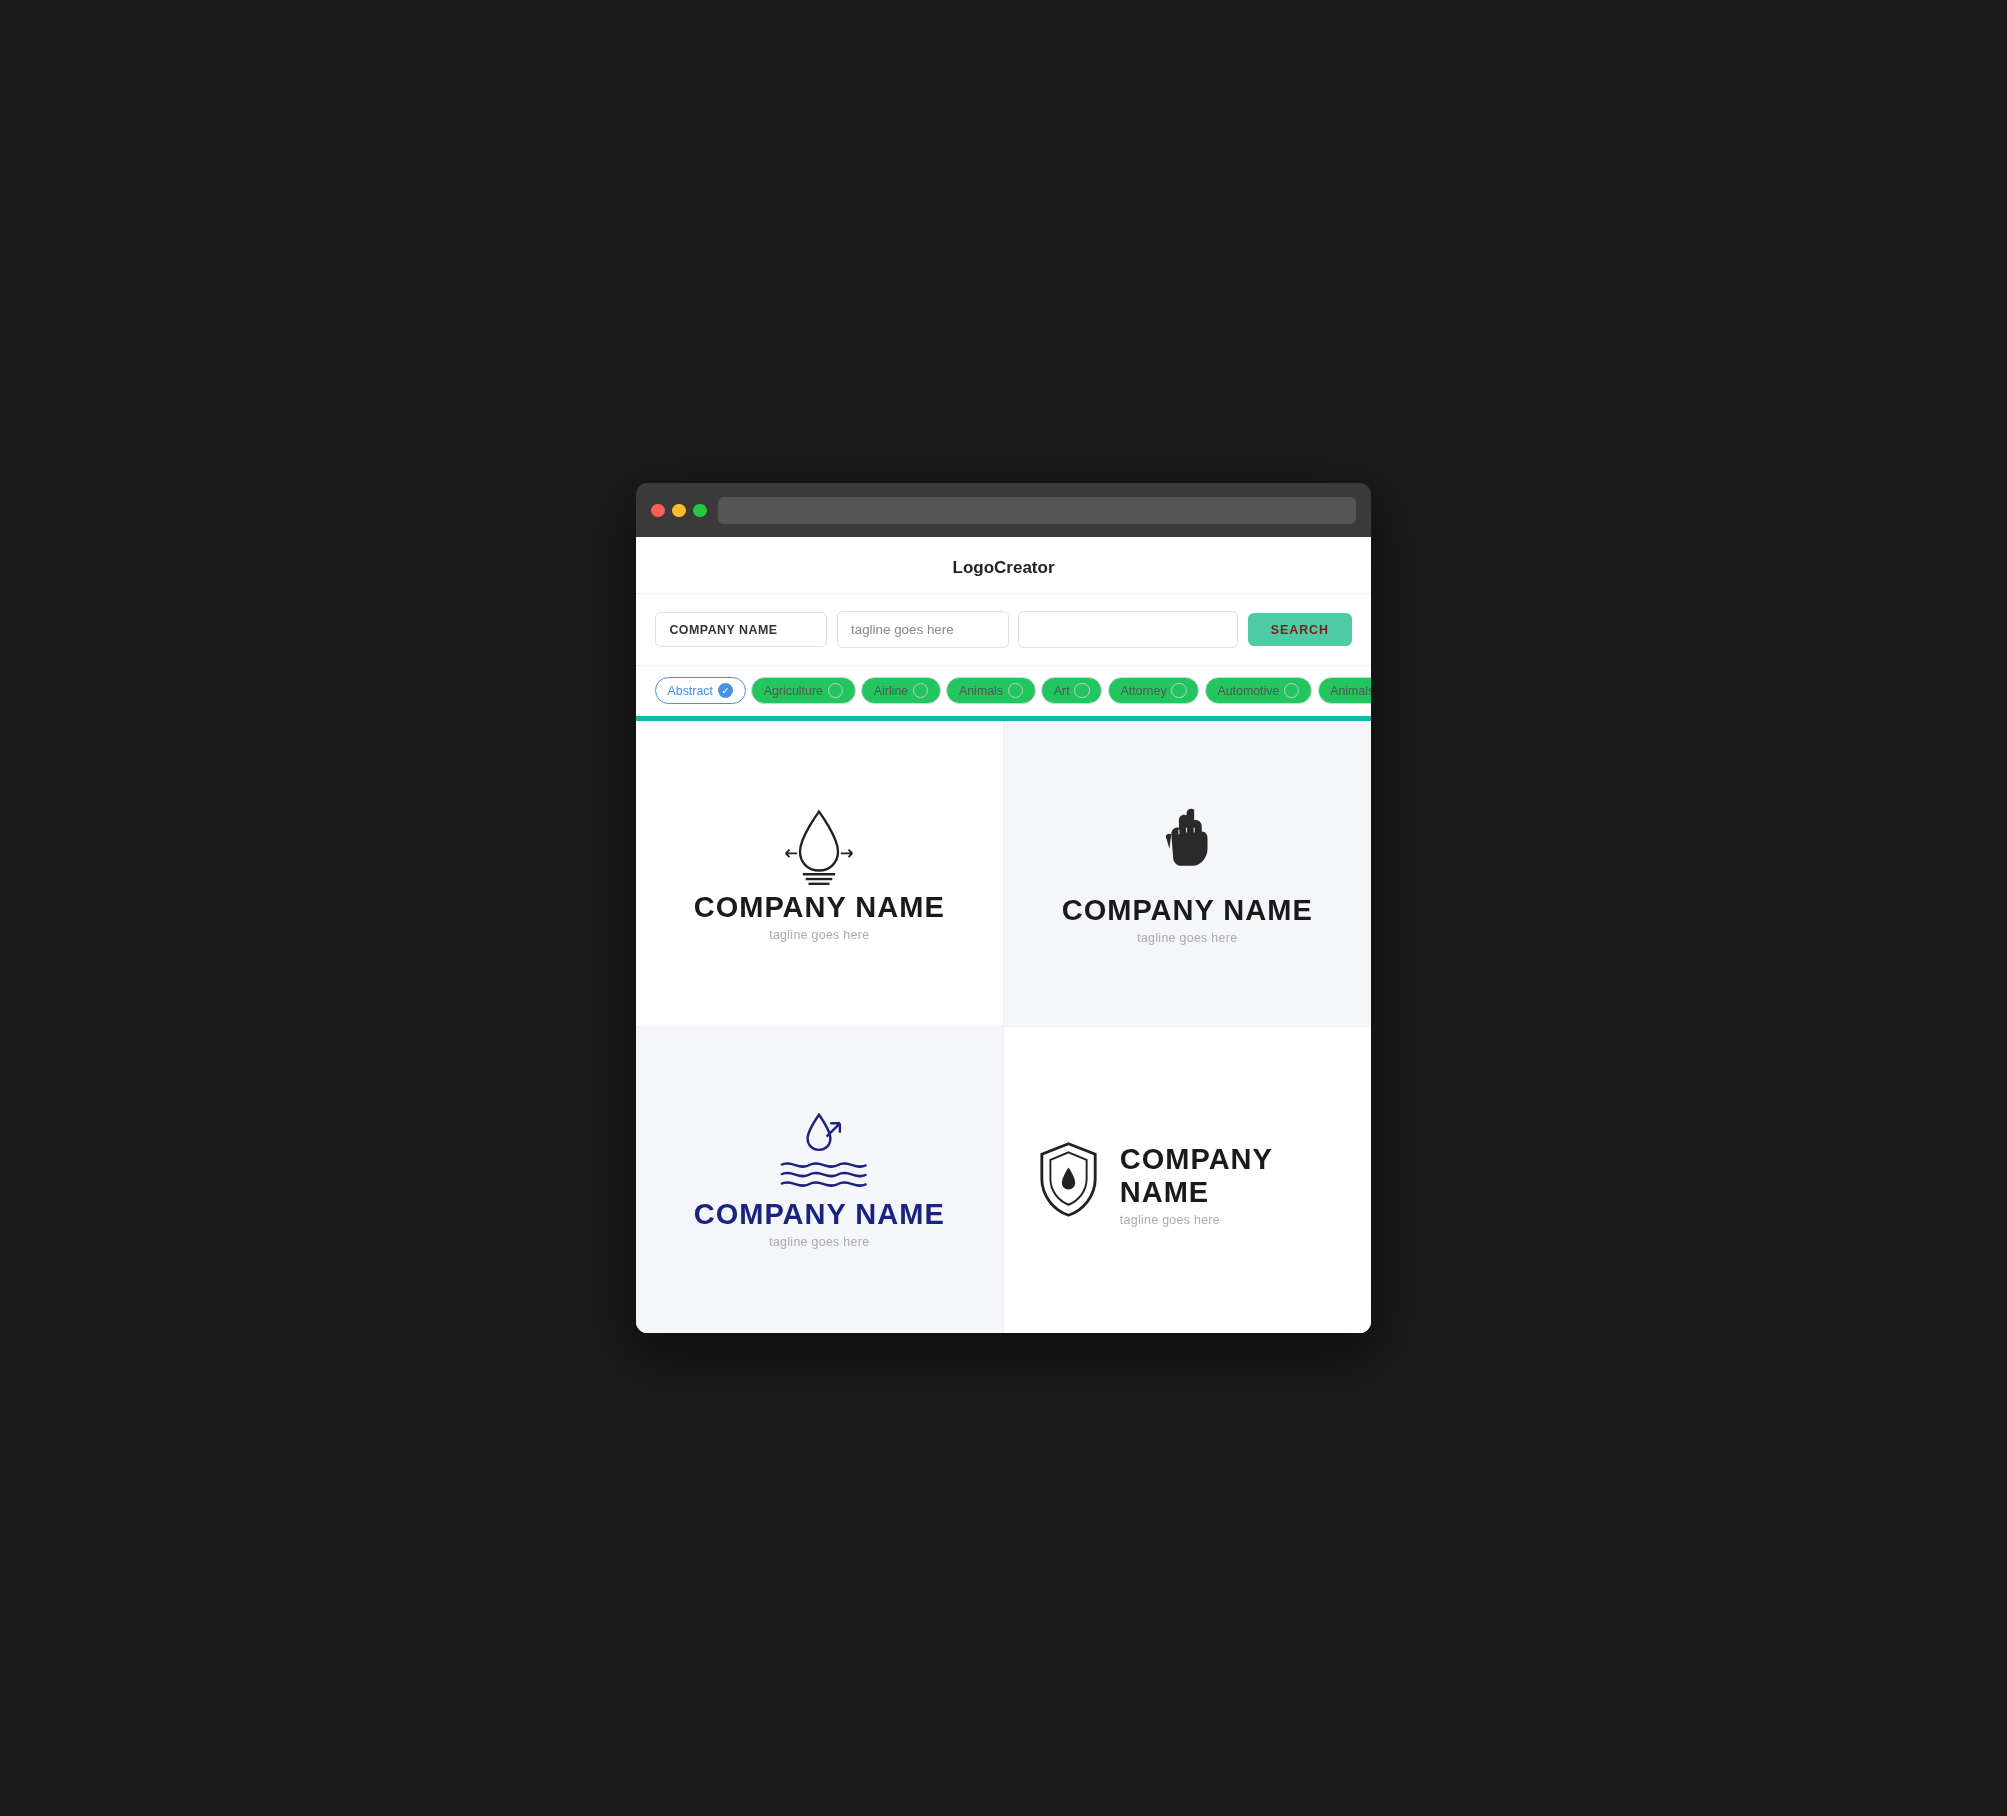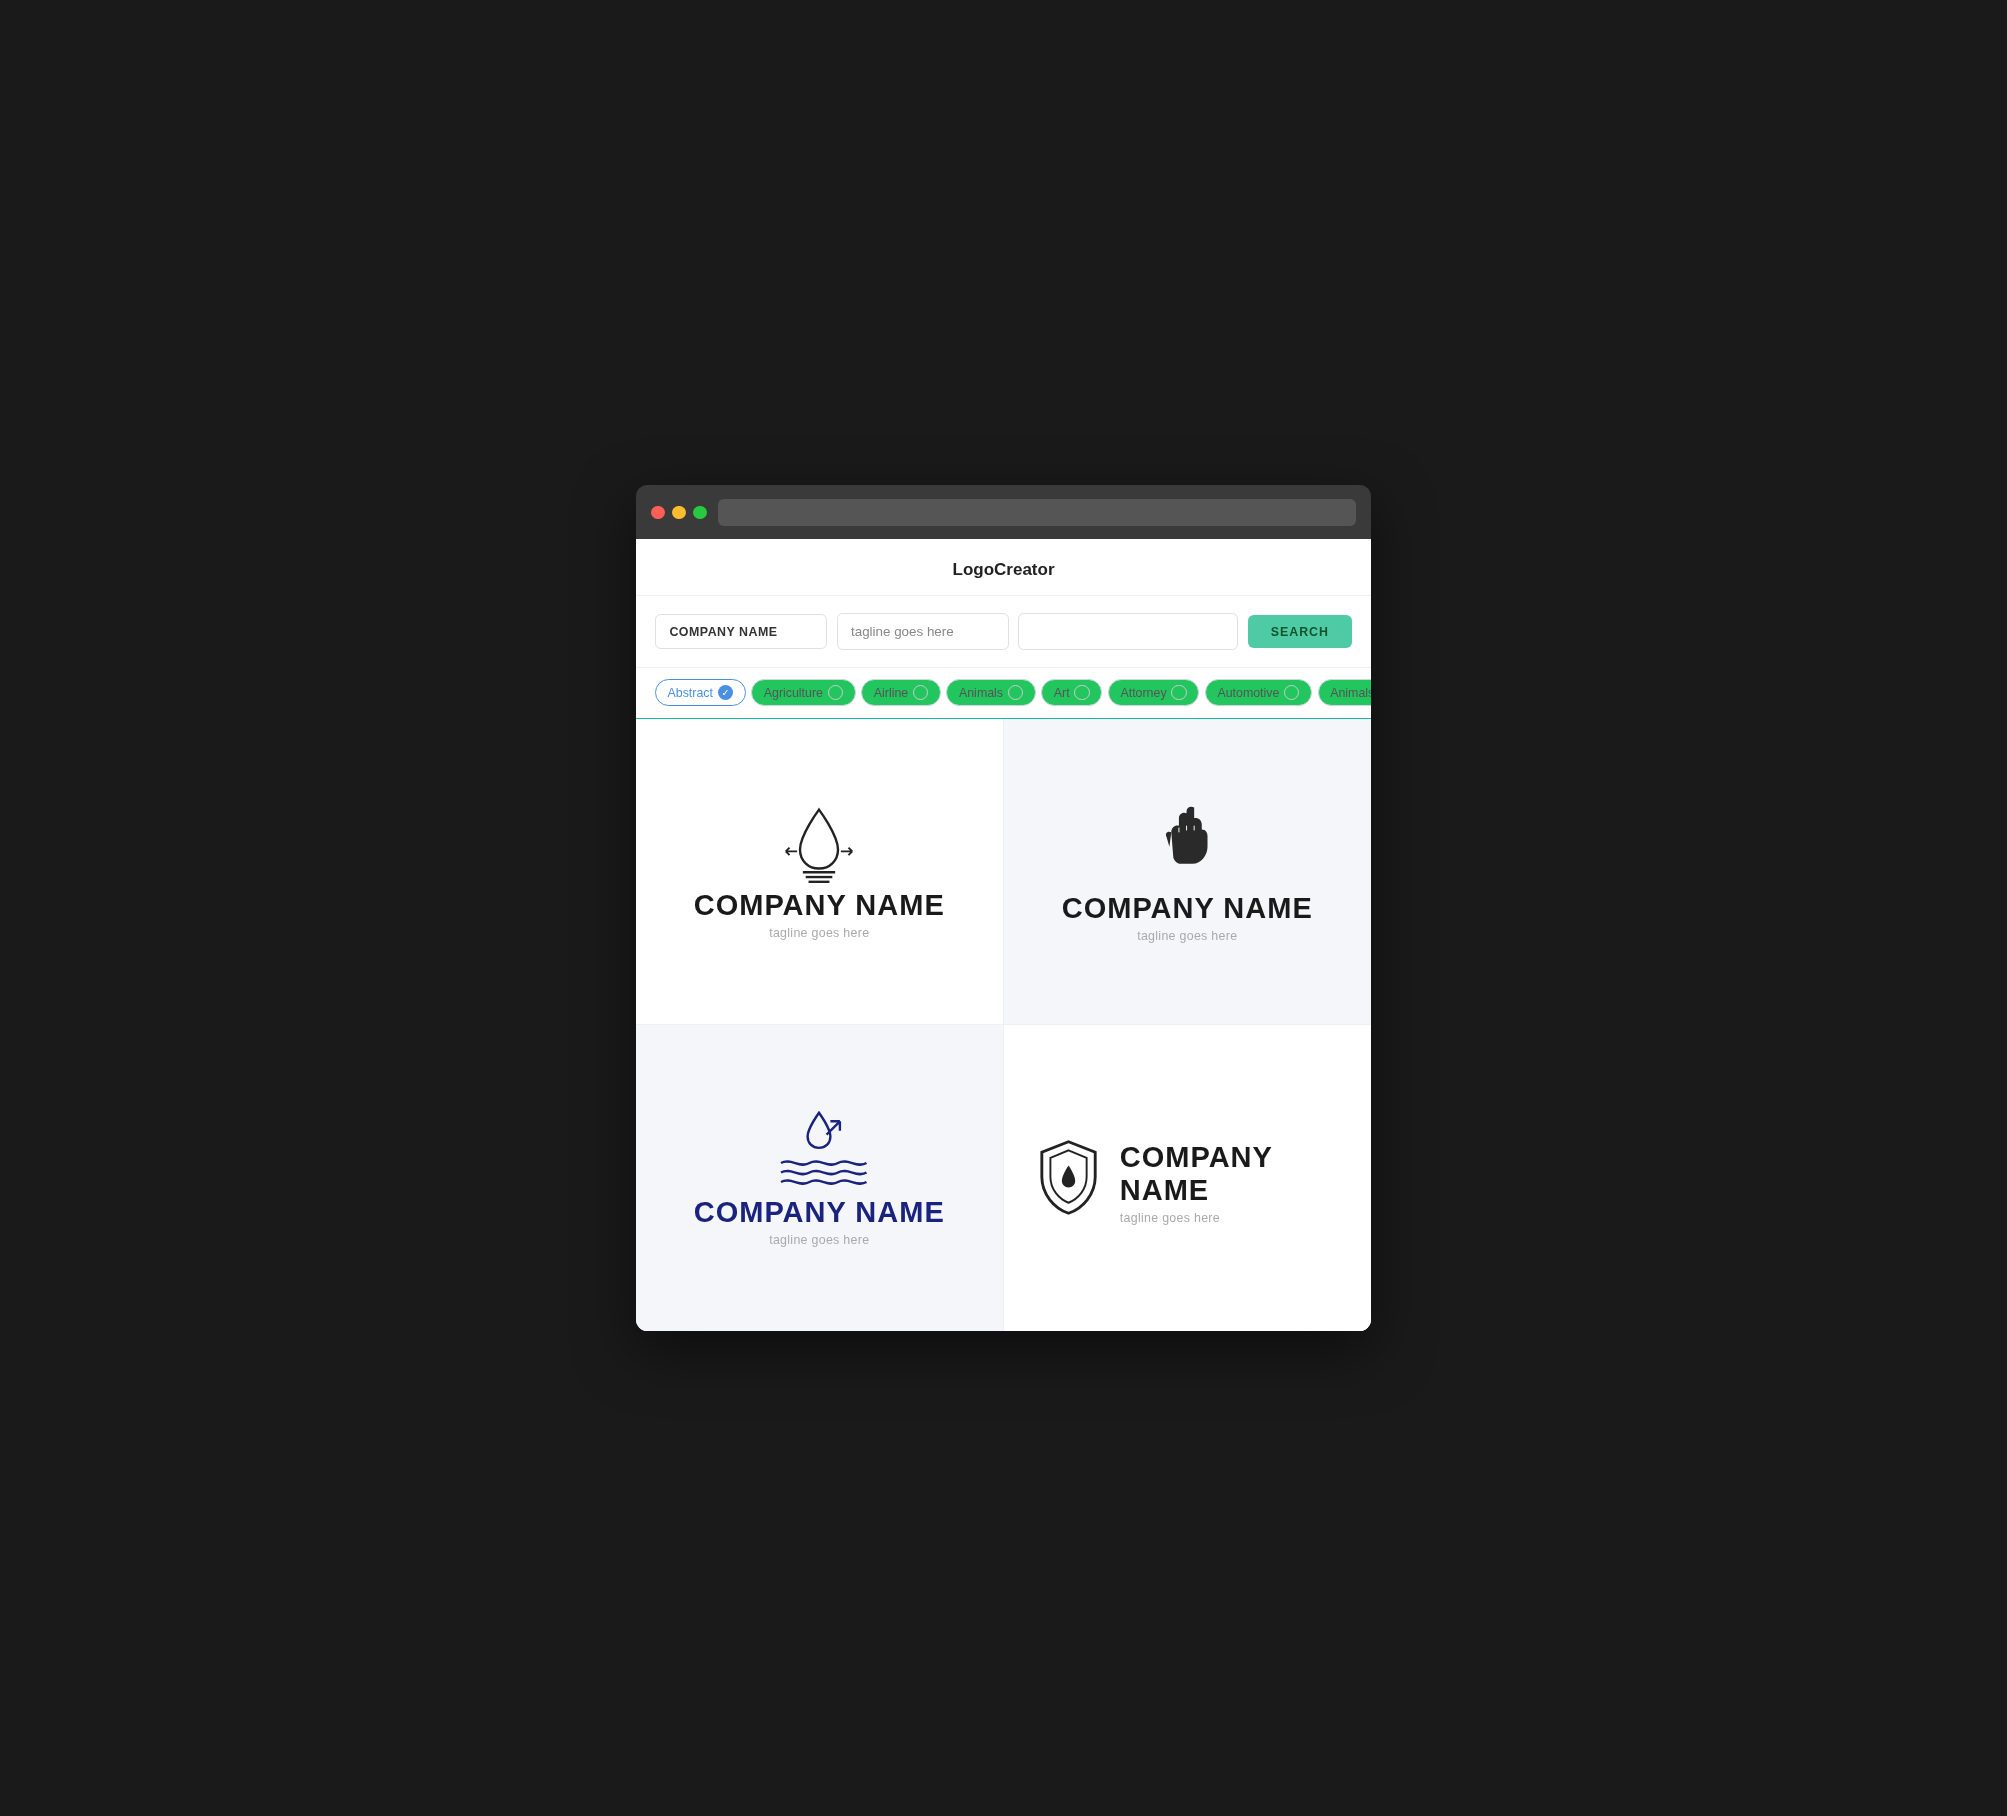--- a/index.html
+++ b/index.html
@@ -92,37 +92,37 @@
       width: 172px;
       color: #888;
     }
 
     .search-input.keyword {
       flex: 1;
     }
 
     .search-button {
       background: #4ecba5;
-      color: #14532d;
+      color: #7f1d1d;
       border: none;
       border-radius: 5.7px;
       padding: 9.6px 23px;
       font-size: 12.4px;
       font-weight: 700;
       letter-spacing: 1px;
       cursor: pointer;
       white-space: nowrap;
     }
 
     .filter-bar {
       display: flex;
       align-items: center;
       gap: 5.7px;
       padding: 11.5px 19px;
-      border-bottom: 1px solid #14b8a6;
+      border-bottom: 5px solid #14b8a6;
       overflow: hidden;
     }
 
     .filter-tag {
       display: flex;
       align-items: center;
       gap: 4.8px;
       border: 1.4px solid #d0d5e0;
       border-radius: 19px;
       padding: 4.8px 11.5px;

